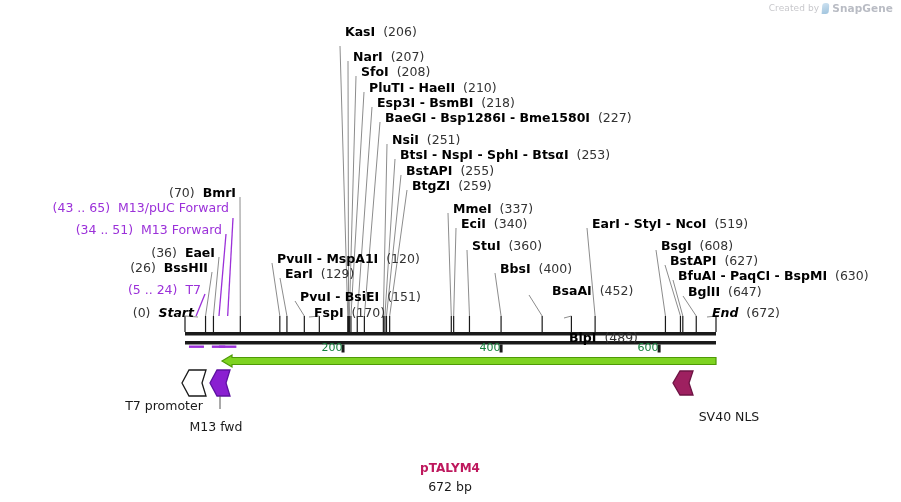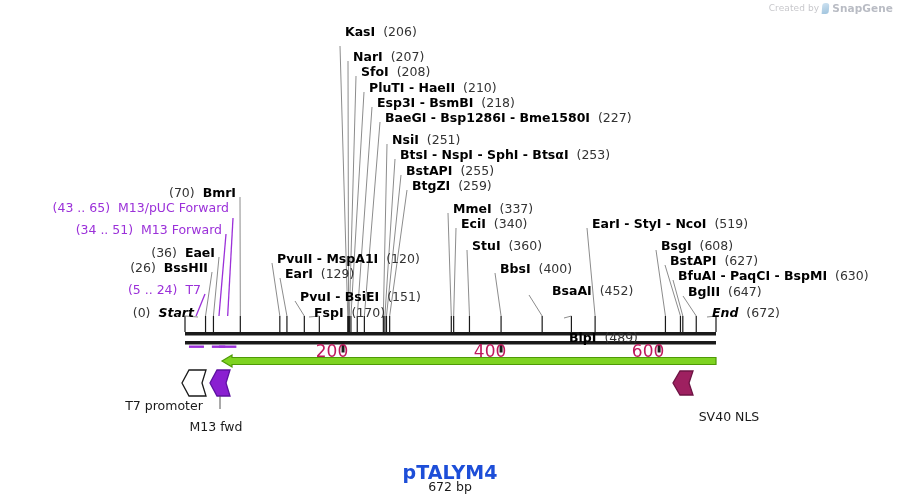--- a/index.html
+++ b/index.html
@@ -48,29 +48,29 @@
   
   .feat-cap{
     position:absolute;white-space:nowrap;
     font-size:12.5px;color:#1a1a1a;
     transform:translateX(-50%);
   }
 
   
   .tick-num{
     position:absolute;white-space:nowrap;
-    font-size:17px;color:#be185d;
+    font-size:11px;color:#15803d;
     transform:translateX(-50%);
   }
 
   
   .title{
     position:absolute;left:450px;top:461px;
     transform:translateX(-50%);
-    font-size:19px;font-weight:bold;color:#1d4ed8;white-space:nowrap;
+    font-size:12px;font-weight:bold;color:#be185d;white-space:nowrap;
   }
   .subtitle{
     position:absolute;left:450px;top:479px;
     transform:translateX(-50%);
     font-size:12.5px;color:#1a1a1a;white-space:nowrap;
   }
 
   svg{position:absolute;left:0;top:0;overflow:visible;}
 </style>
 </head>

